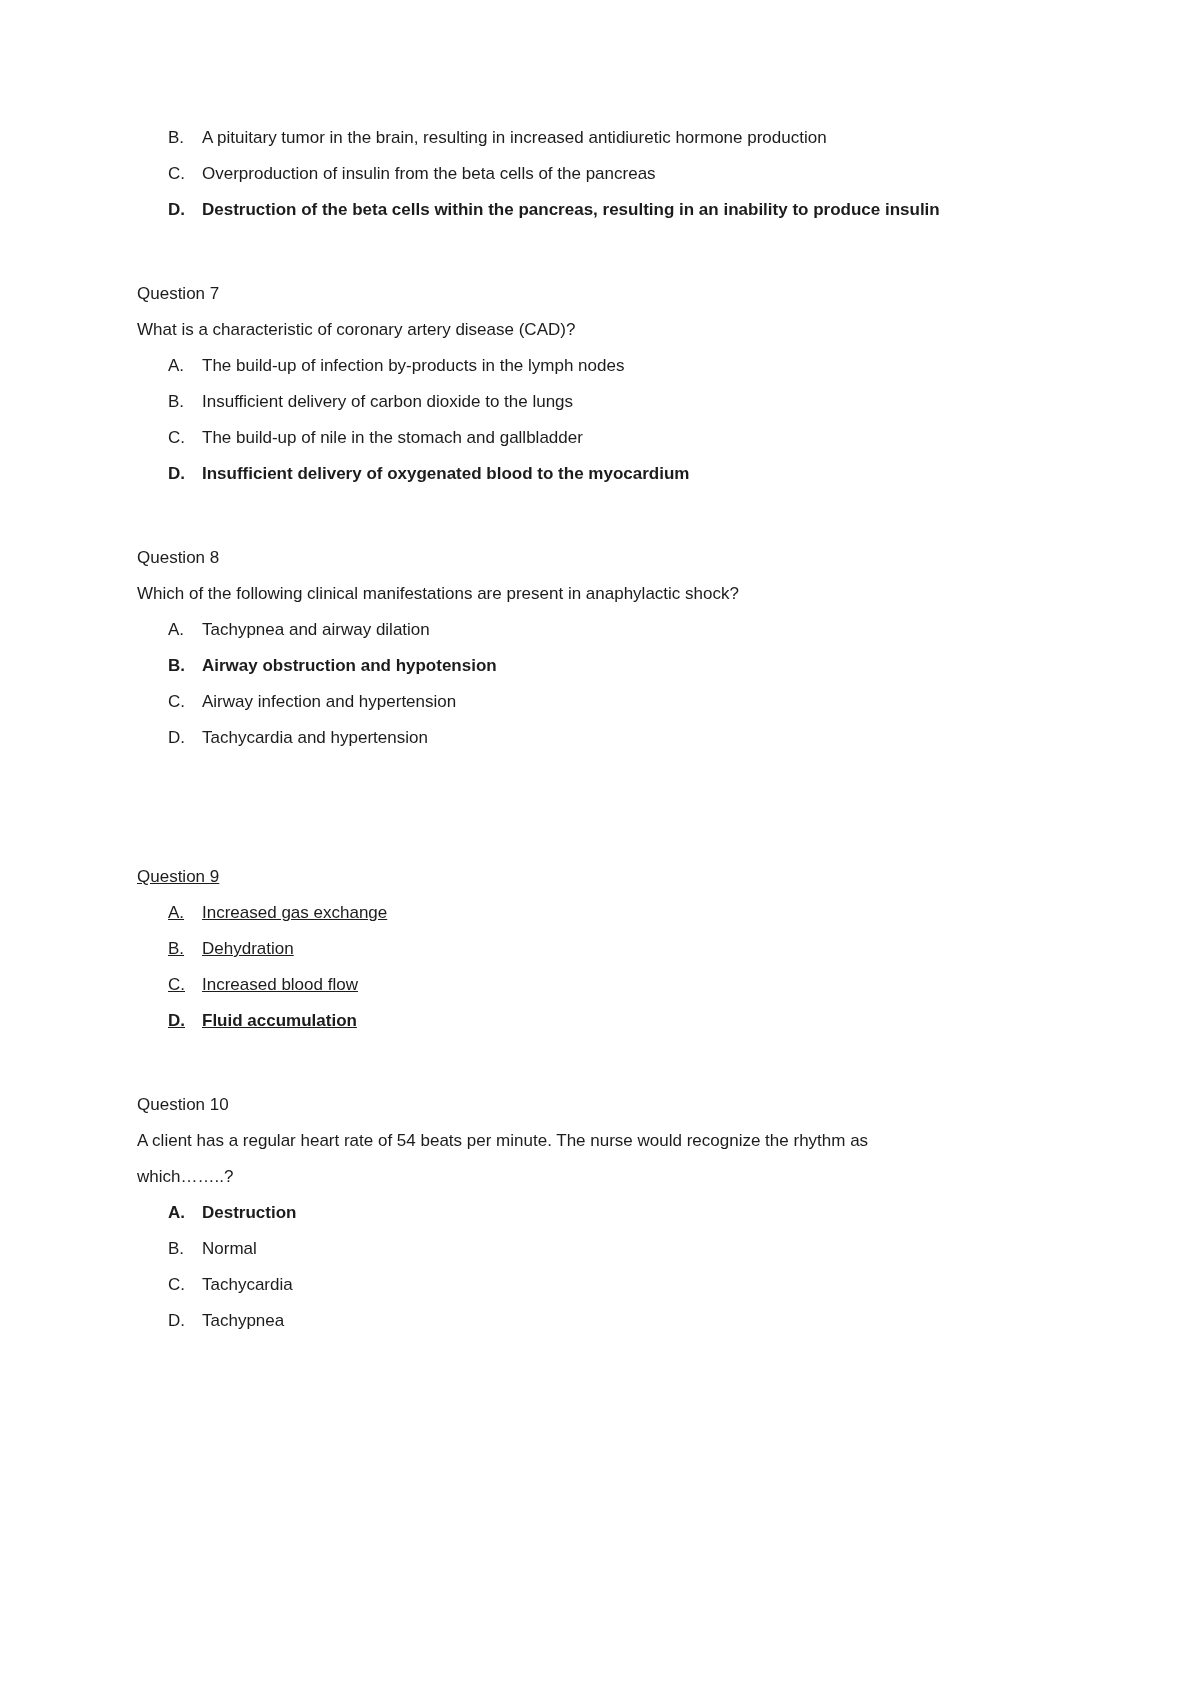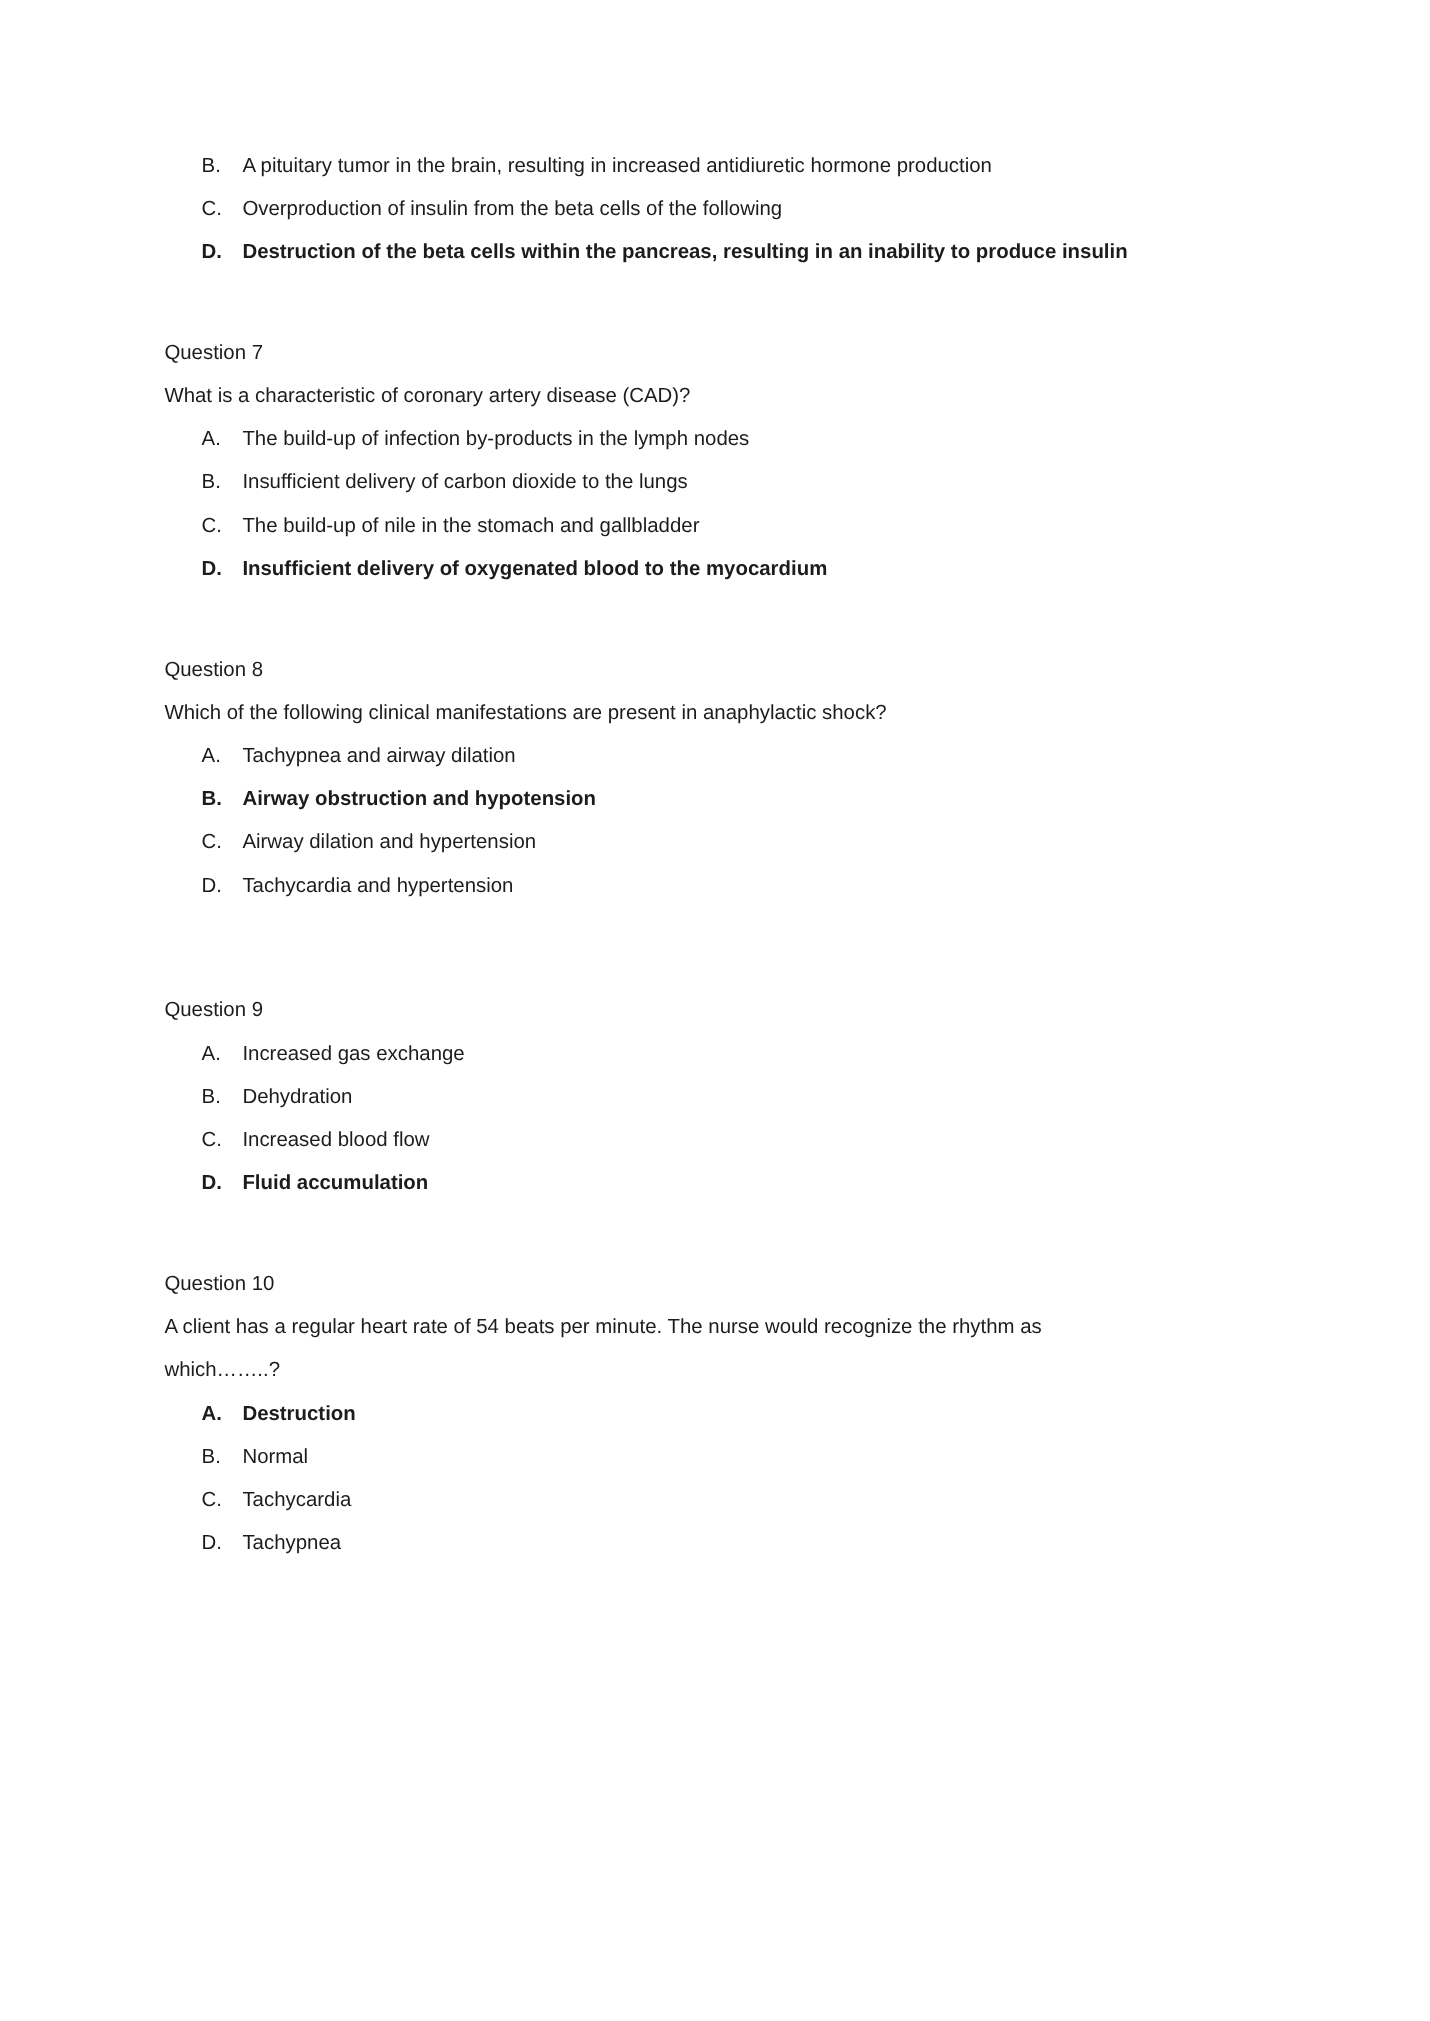--- a/index.html
+++ b/index.html
@@ -20,21 +20,22 @@
     color: #1c1c1c;
     -webkit-font-smoothing: antialiased;
   }
   .q-line {
     white-space: normal;
   }
   .question-block {
     margin-top: 48px;
   }
   .question-block.large-gap {
-    margin-top: 68px;
+    margin-top: 103px;
+    text-decoration: underline;
   }
   .option-row {
     display: flex;
     align-items: flex-start;
     padding-left: 31px;
   }
   .option-row.bold {
     font-weight: 700;
   }
   .option-letter {
@@ -49,21 +50,21 @@
 <body>
 
 <div class="page">
   <section>
       <div class="option-row">
         <span class="option-letter">B.</span>
         <span class="option-text">A pituitary tumor in the brain, resulting in increased antidiuretic hormone production</span>
       </div>
       <div class="option-row">
         <span class="option-letter">C.</span>
-        <span class="option-text">Overproduction of insulin from the beta cells of the following</span>
+        <span class="option-text">Overproduction of insulin from the beta cells of the pancreas</span>
       </div>
       <div class="option-row bold">
         <span class="option-letter">D.</span>
         <span class="option-text">Destruction of the beta cells within the pancreas, resulting in an inability to produce insulin</span>
       </div>
     </section>
   <div>
       <section class="question-block">
         <div class="q-line">Question 7</div>
         <div class="q-line">What is a characteristic of coronary artery disease (CAD)?</div>
@@ -93,21 +94,21 @@
           <div class="option-row">
             <span class="option-letter">A.</span>
             <span class="option-text">Tachypnea and airway dilation</span>
           </div>
           <div class="option-row bold">
             <span class="option-letter">B.</span>
             <span class="option-text">Airway obstruction and hypotension</span>
           </div>
           <div class="option-row">
             <span class="option-letter">C.</span>
-            <span class="option-text">Airway dilation and hypertension</span>
+            <span class="option-text">Airway infection and hypertension</span>
           </div>
           <div class="option-row">
             <span class="option-letter">D.</span>
             <span class="option-text">Tachycardia and hypertension</span>
           </div>
         </div>
       </section>
       <section class="question-block large-gap">
         <div class="q-line">Question 9</div>
         <div>

